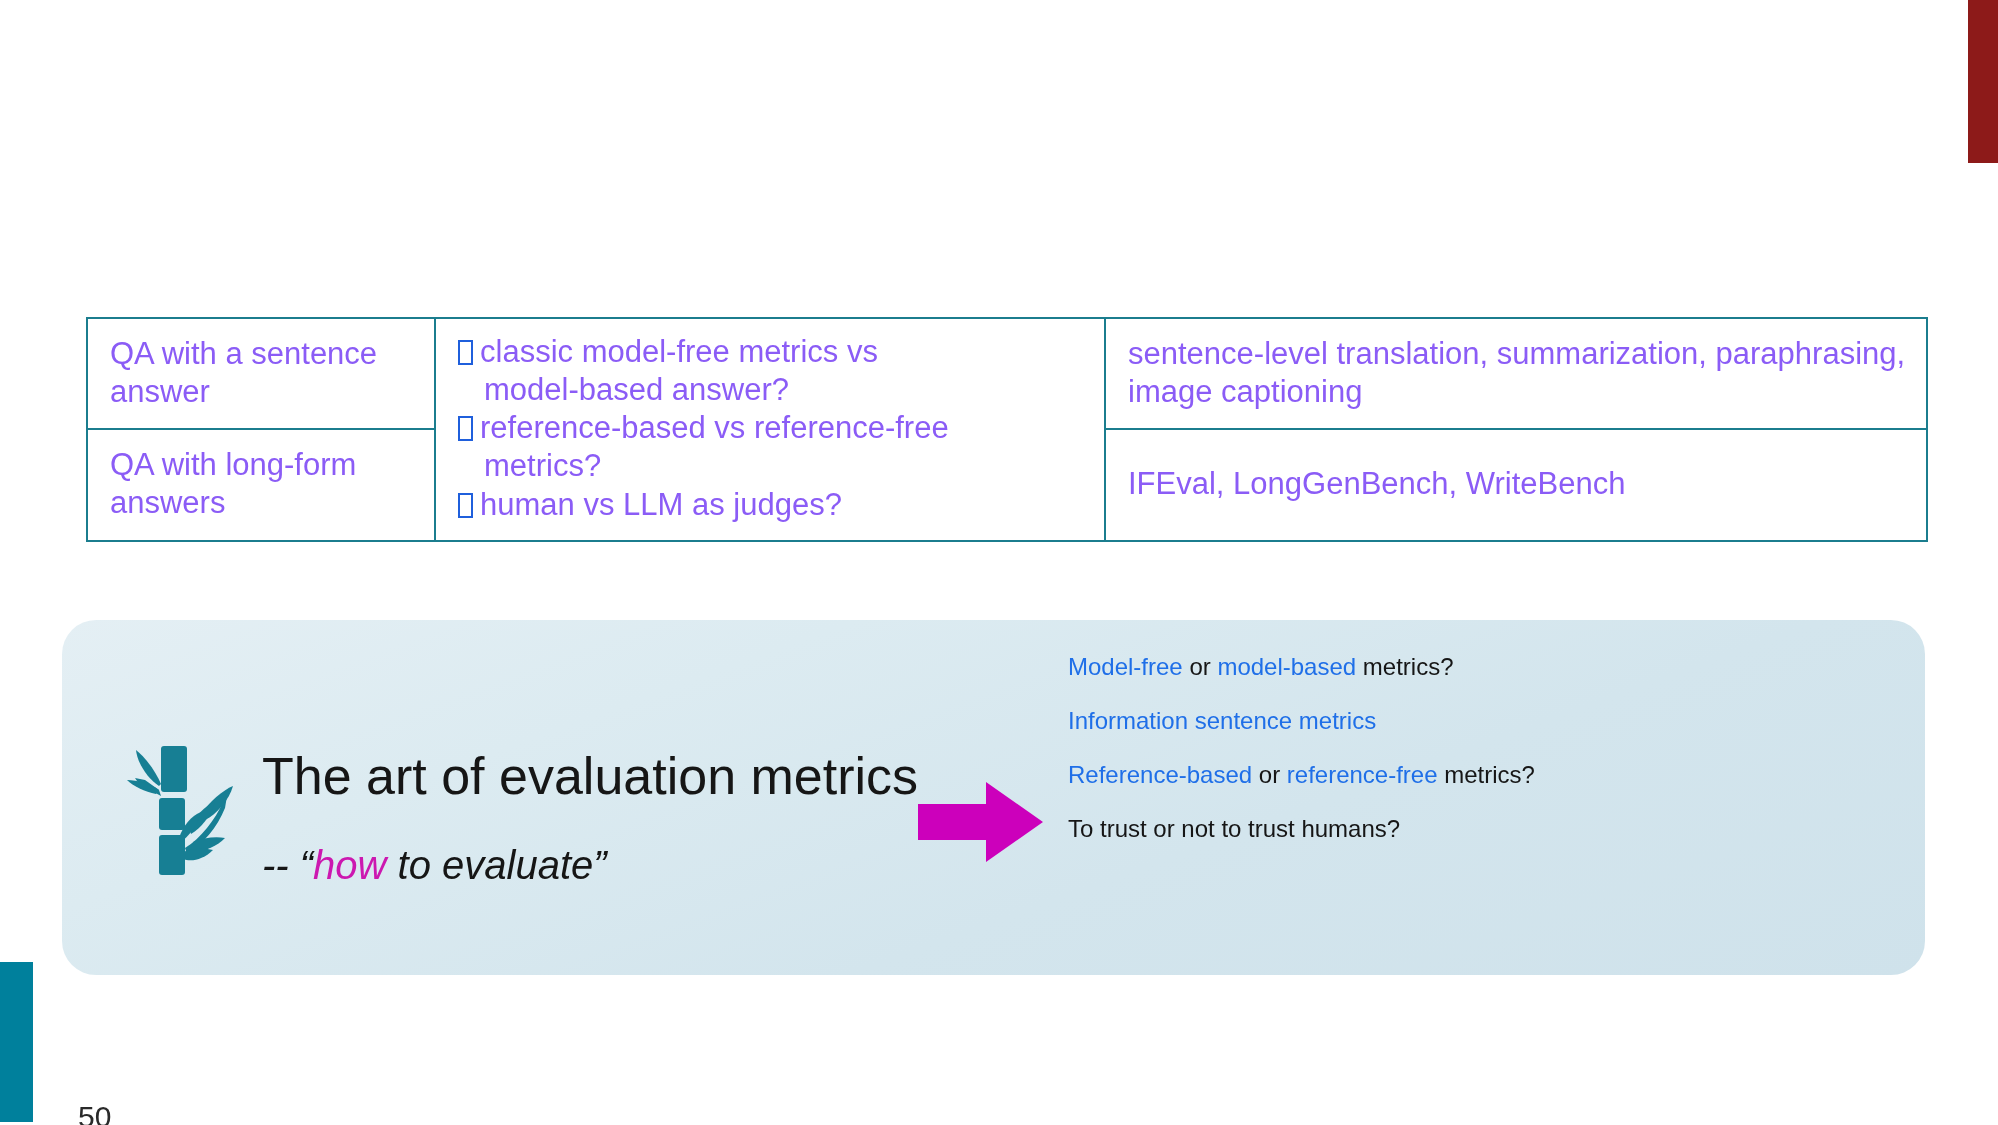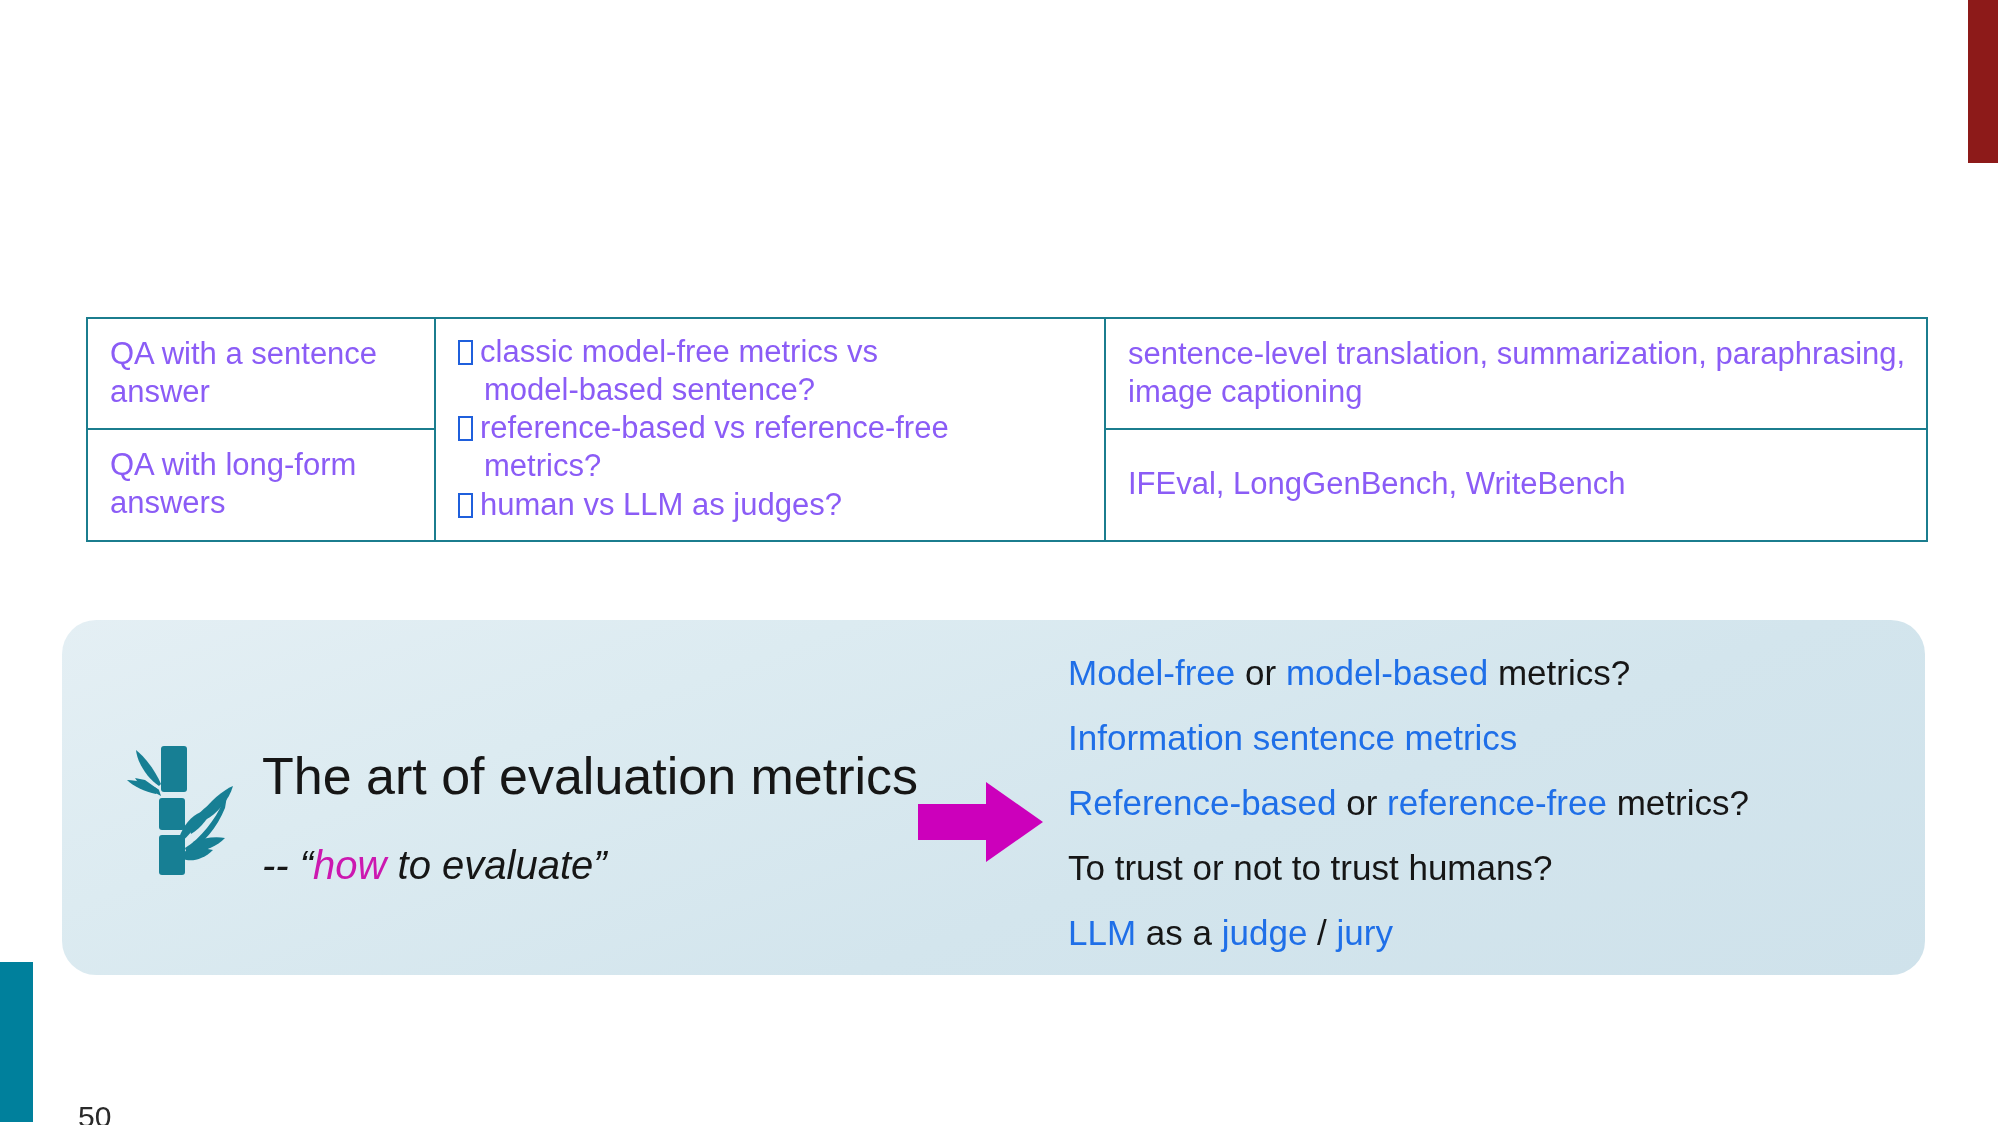--- a/index.html
+++ b/index.html
@@ -132,21 +132,21 @@
     width: 125px;
     height: 80px;
   }
 
   
   .panel-points {
     position: absolute;
     left: 1068px;
     top: 655px;
     width: 840px;
-    font-size: 35px;
+    font-size: 24px;
     color: #161616;
   }
   .panel-points .pt {
     line-height: 1.0;
     margin-bottom: 30px;
     white-space: nowrap;
   }
   .panel-points .pt:last-child { margin-bottom: 0; }
   .hl { color: #1f6fe8; }
 
@@ -169,21 +169,21 @@
   <colgroup>
     <col class="col-task">
       <col class="col-issue">
       <col class="col-bench">
   </colgroup>
   <tbody>
     <tr>
       <td class="cell-task">QA with a sentence answer</td>
       <td class="cell-issue" rowspan="2">
         <span class="q-line"><span class="tofu"></span><span>classic model-free metrics vs
- model-based sentence?</span></span>
+ model-based answer?</span></span>
         <span class="q-line"><span class="tofu"></span><span>reference-based vs reference-free
  metrics?</span></span>
         <span class="q-line"><span class="tofu"></span><span>human vs LLM as judges?</span></span>
       </td>
       <td class="cell-bench">sentence-level translation, summarization, paraphrasing, image captioning</td>
     </tr>
     <tr>
       <td class="cell-task">QA with long-form answers</td>
       <td class="cell-bench">IFEval, LongGenBench, WriteBench</td>
     </tr>
@@ -224,16 +224,15 @@
   <svg viewBox="0 0 125 80" width="125" height="80" aria-hidden="true">
     <polygon points="0,22 68,22 68,0 125,40 68,80 68,58 0,58" fill="#cc00bb"></polygon>
   </svg>
 </div>
 
 <div class="panel-points">
     <div class="pt"><span class="hl">Model-free</span><span> or </span><span class="hl">model-based</span><span> metrics?</span></div>
     <div class="pt"><span class="hl">Information sentence metrics</span></div>
     <div class="pt"><span class="hl">Reference-based</span><span> or </span><span class="hl">reference-free</span><span> metrics?</span></div>
     <div class="pt"><span>To trust or not to trust humans?</span></div>
-    <div class="pt"><span class="hl">LLM</span><span> as a </span><span class="hl">judge</span><span> / </span><span class="hl">jury</span></div>
   </div>
 
 <div class="page-number">50</div>
 
 </body></html>

